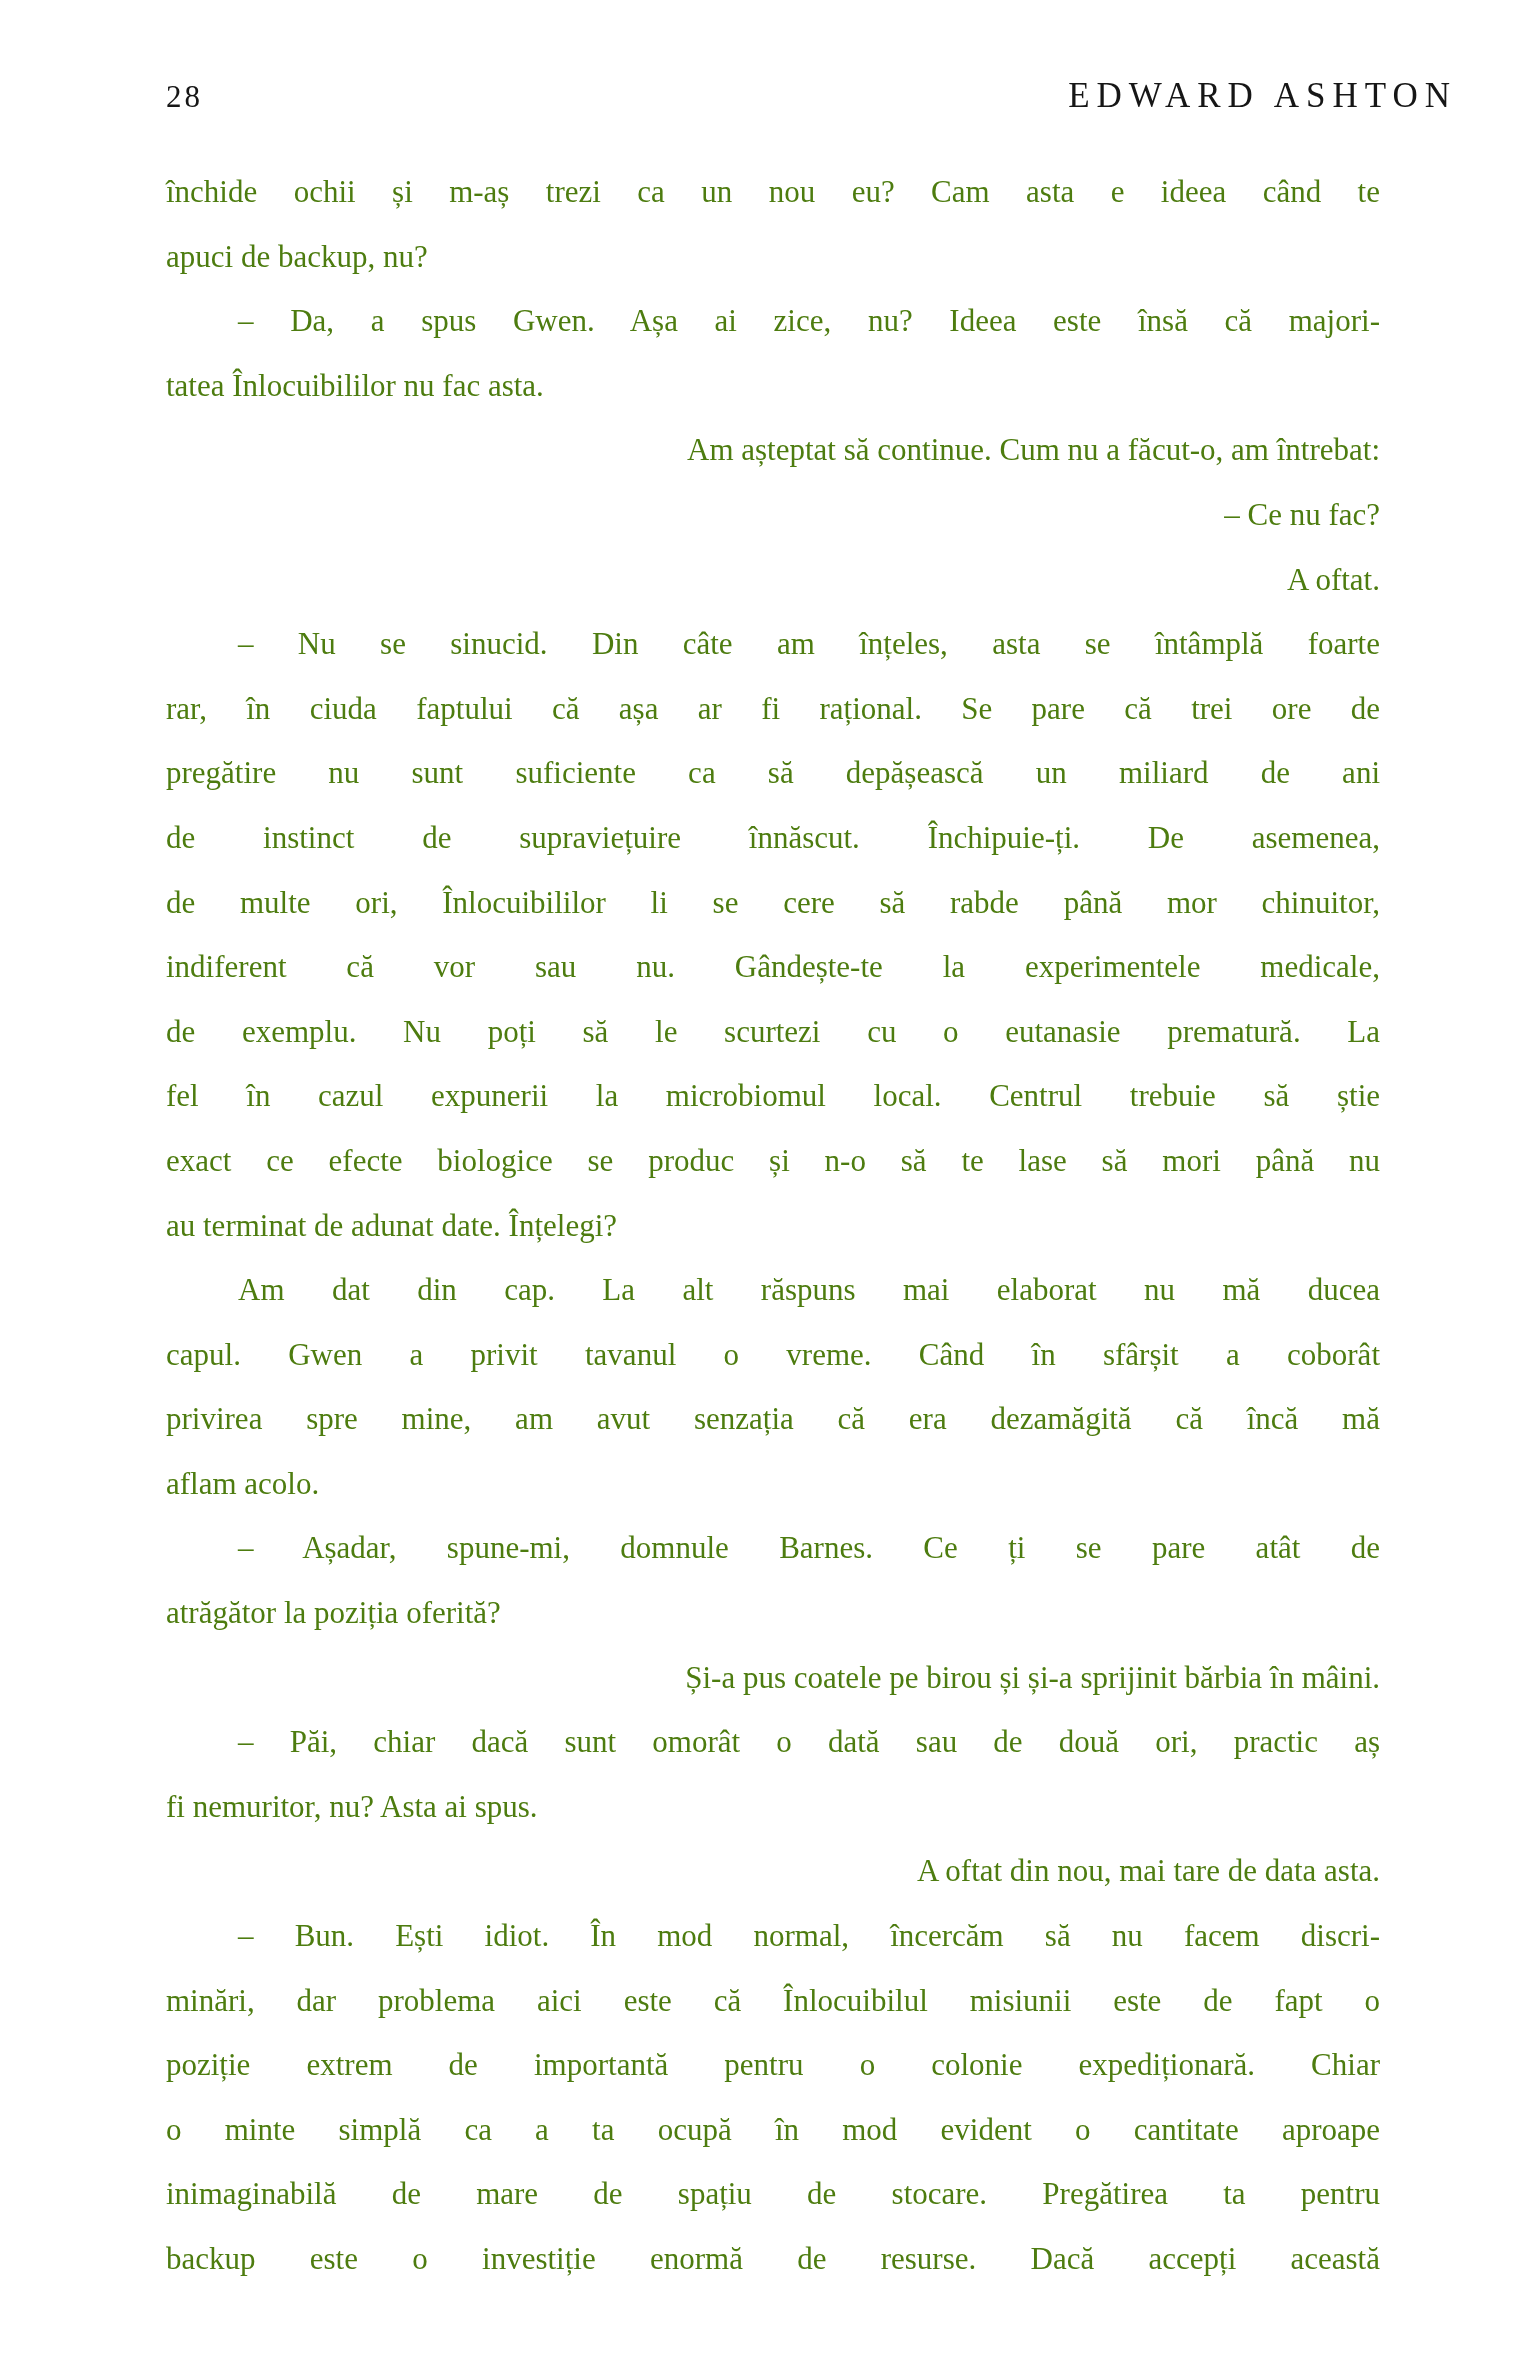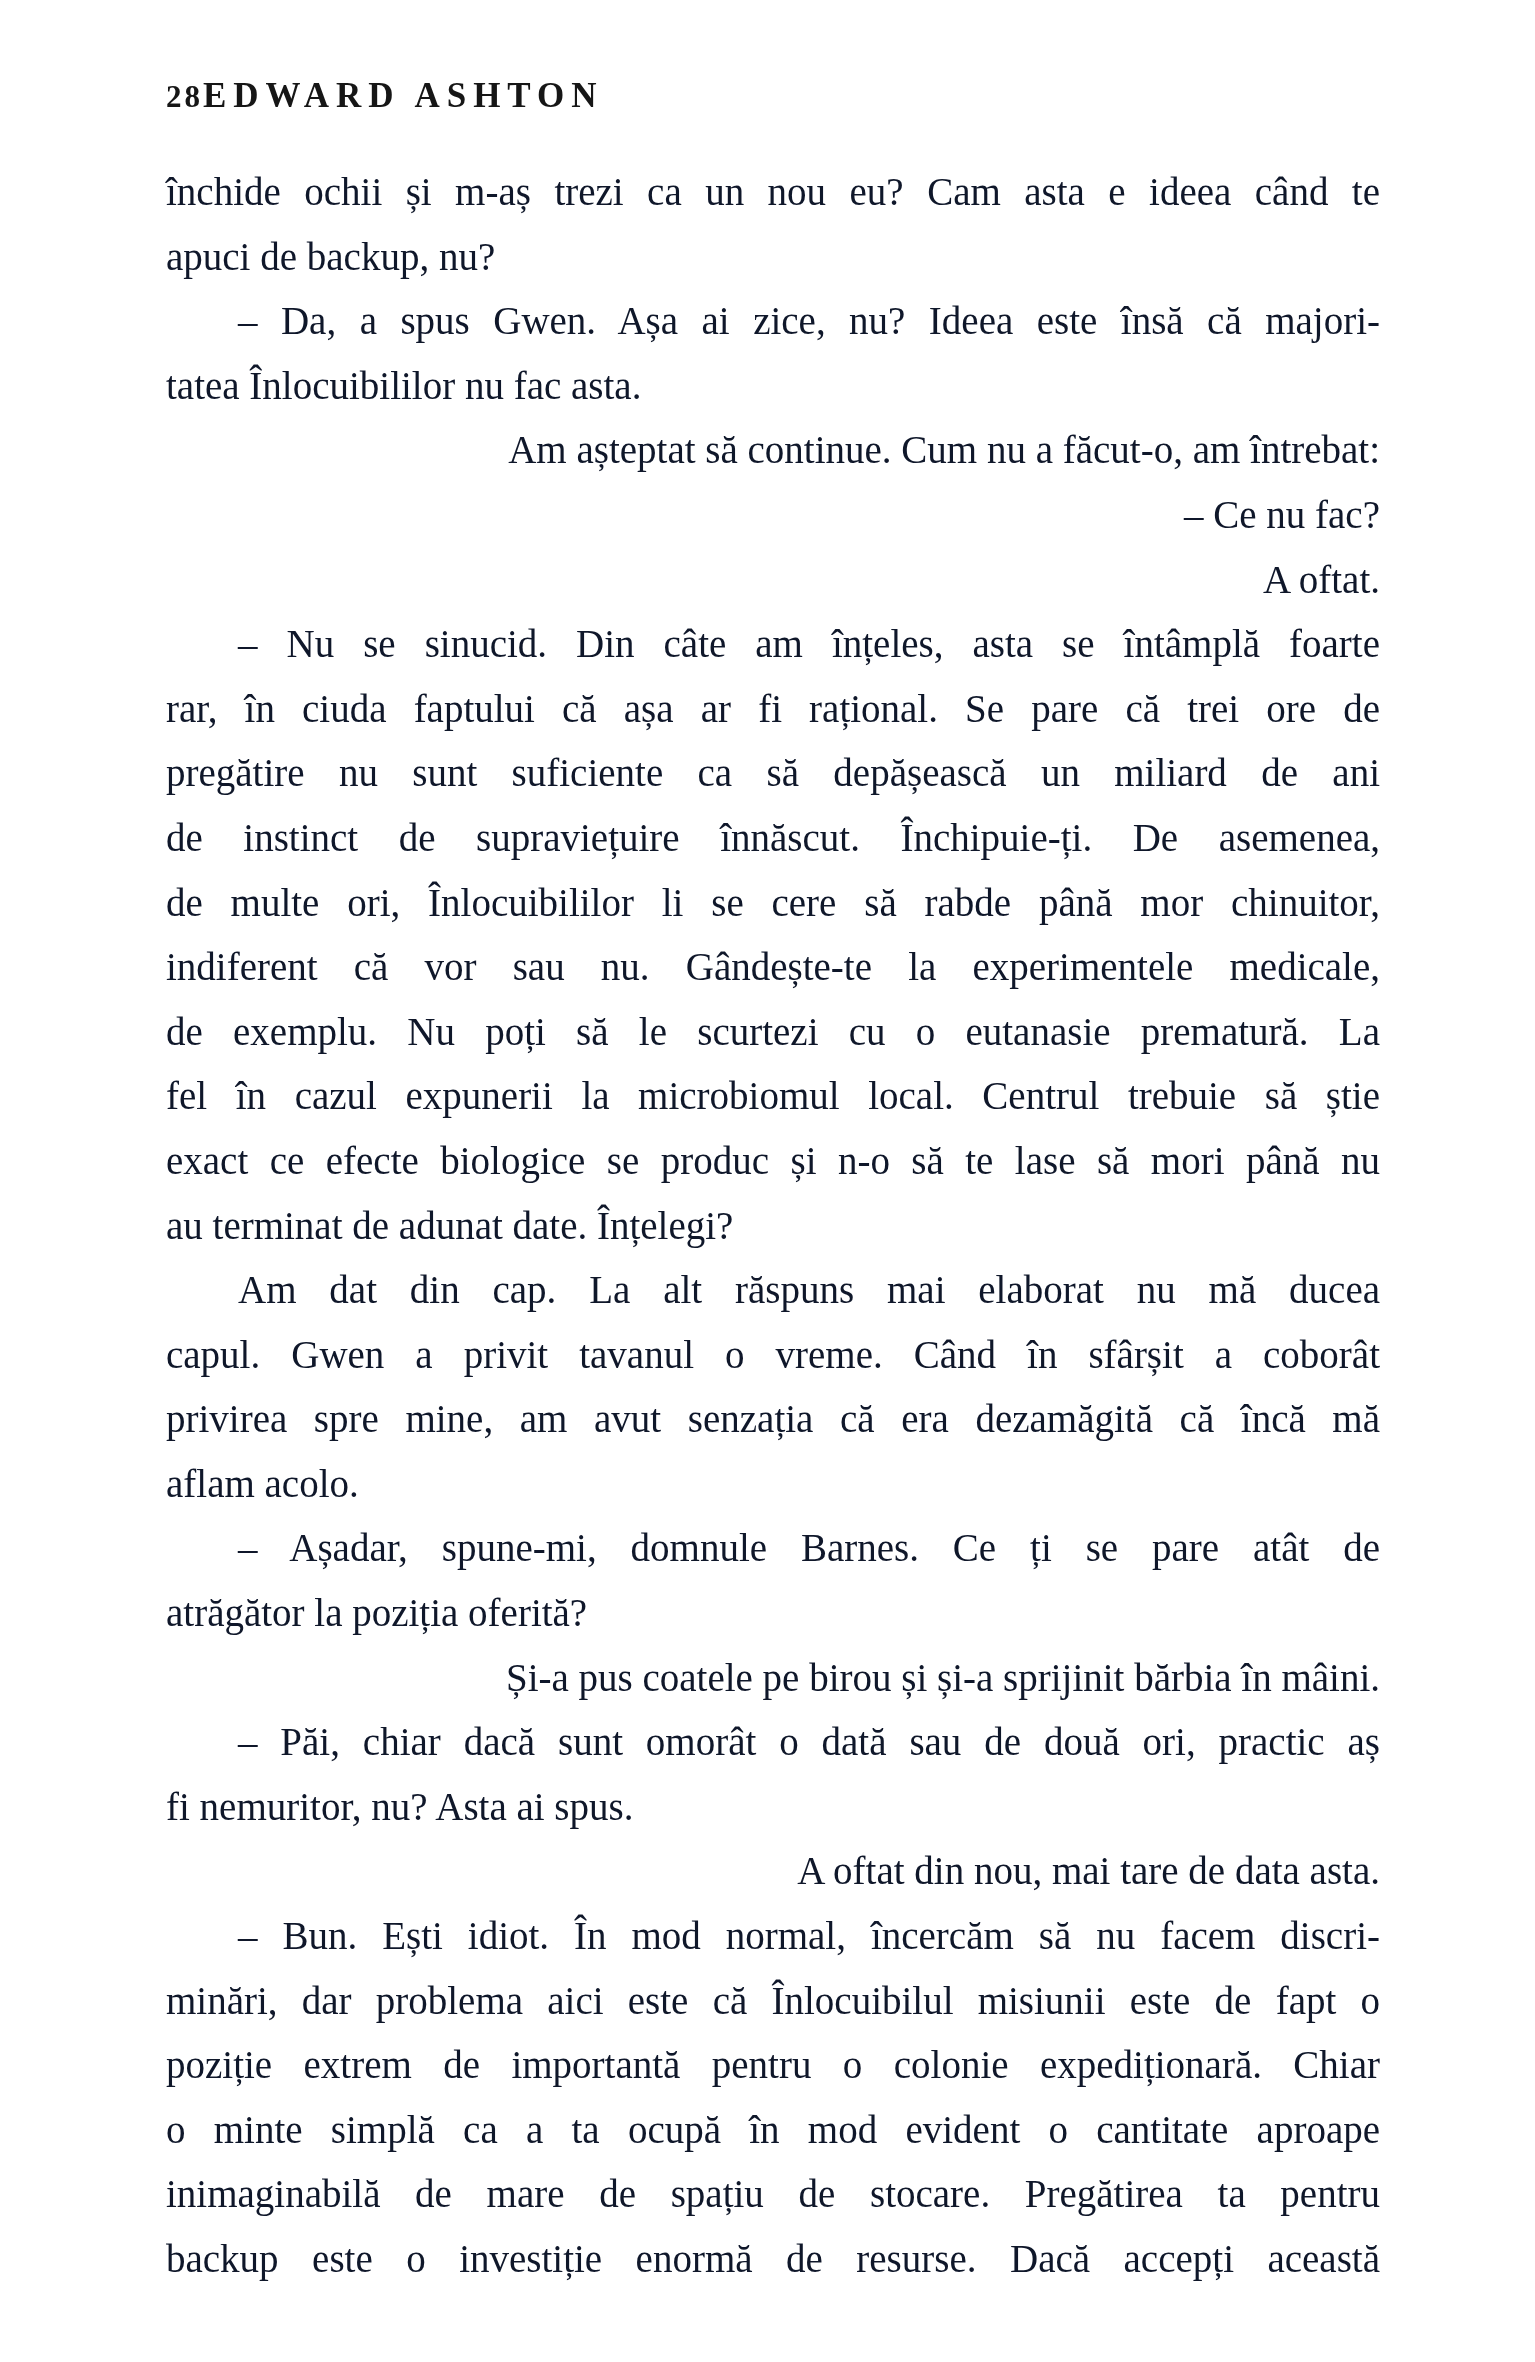--- a/index.html
+++ b/index.html
@@ -12,40 +12,40 @@
     width: 1535px;
     height: 2362px;
     background: #ffffff;
     color: #121212;
     font-family: "Liberation Serif", "DejaVu Serif", serif;
     box-sizing: border-box;
     overflow: hidden;
   }
   .page-header {
     display: flex;
+    justify-content: space-between;
     align-items: baseline;
-    padding: 76px 114px 0 166px;
-    font-weight: bold;
+    padding: 76px 78px 0 166px;
   }
   .page-number {
     font-size: 31px;
     letter-spacing: 3px;
     color: #161616;
   }
   .running-header {
     font-size: 35px;
     letter-spacing: 7px;
     color: #161616;
     text-transform: uppercase;
   }
   .page-body {
     margin: 44px 155px 0 166px;
-    font-size: 39px;
+    font-size: 31px;
     line-height: 64.6px;
-    color: #0f172a;
+    color: #4d7c0f;
   }
   .line {
     text-align: left;
     hyphens: none;
   }
   .line.just {
     text-align: justify;
     text-align-last: justify;
   }
   .line.indent {

